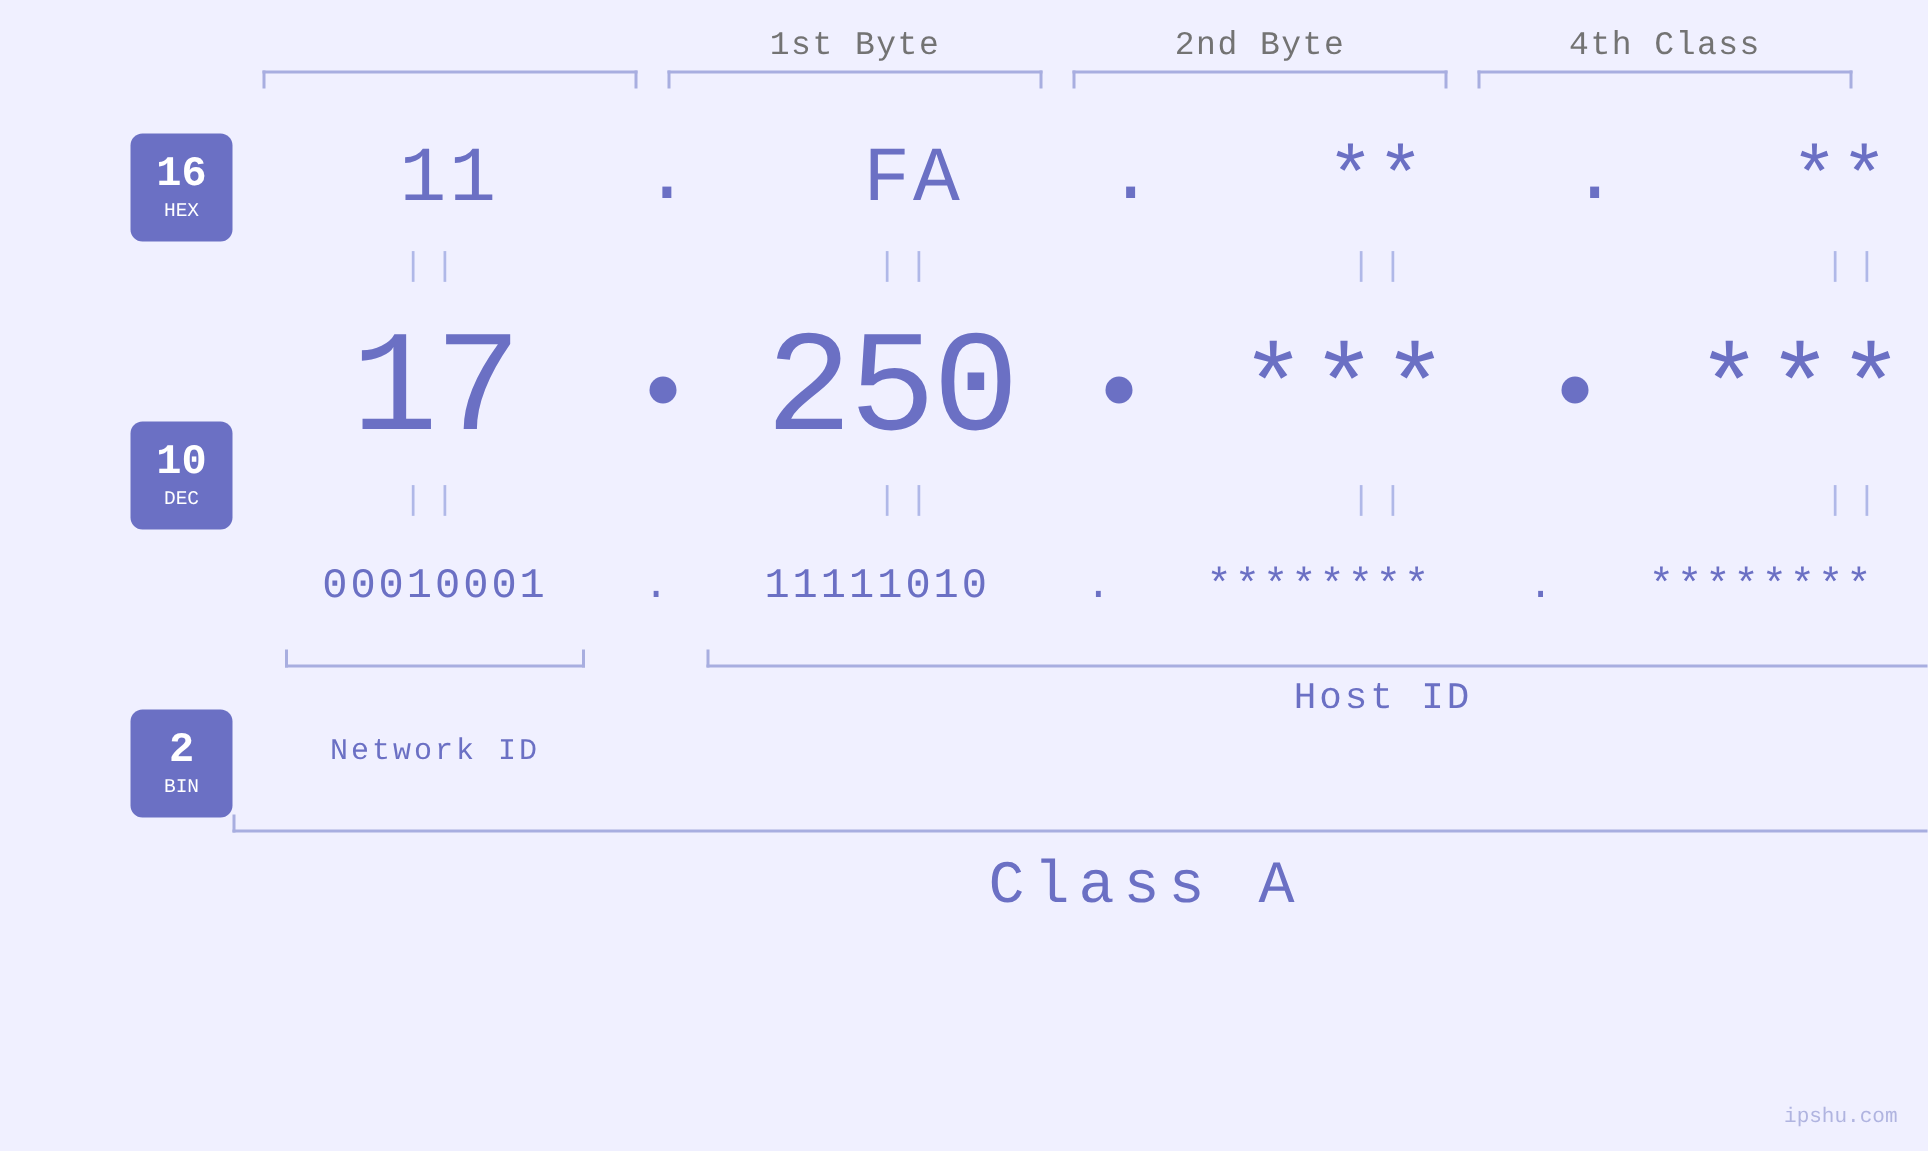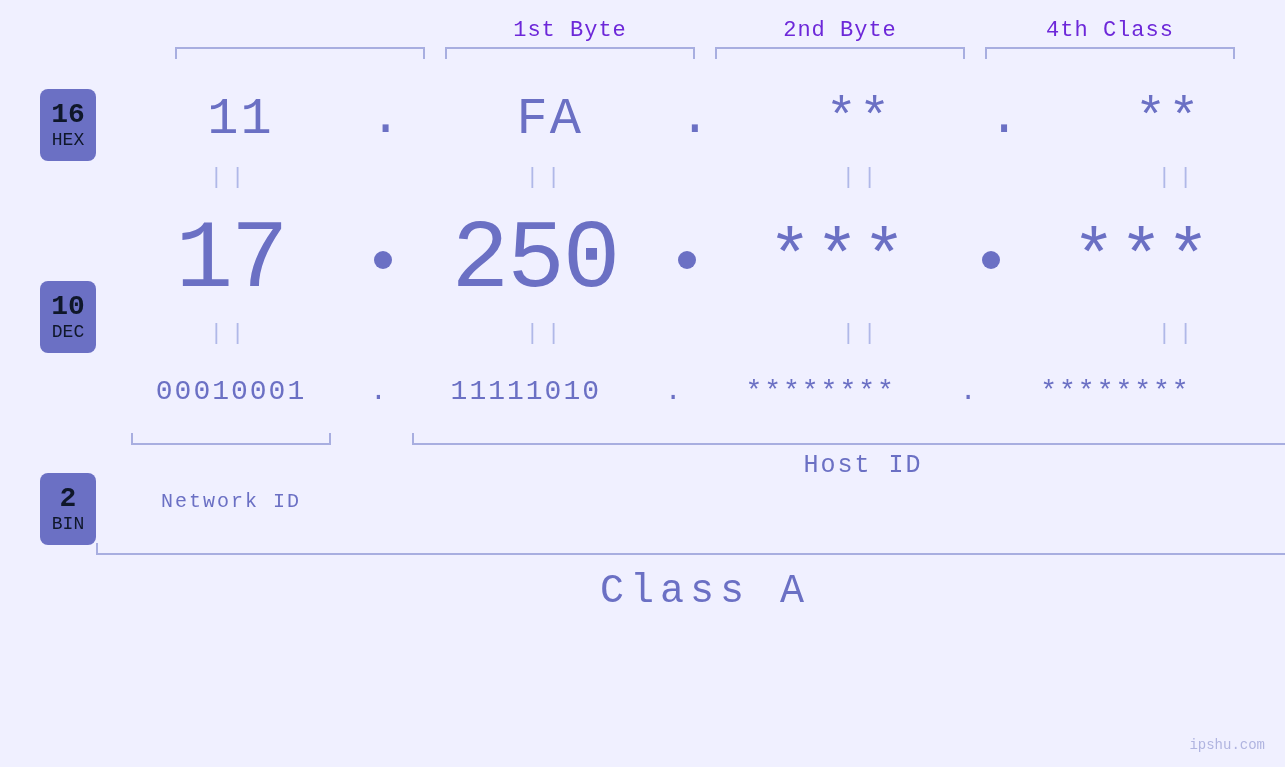--- a/index.html
+++ b/index.html
@@ -28,21 +28,21 @@
       justify-content: flex-end;
       width: 100%;
       padding-left: 160px;
       margin-top: 18px;
       padding-right: 40px;
     }
 
     .byte-header {
       width: 270px;
       text-align: center;
-      color: #6d28d9;
+      color: #737373;
       font-size: 22px;
       font-family: 'Courier New', Courier, monospace;
       letter-spacing: 1px;
     }
 
     
     .brackets-row {
       display: flex;
       justify-content: flex-end;
       width: 100%;
@@ -79,43 +79,44 @@
     
     .badges-column {
       width: 120px;
       display: flex;
       flex-direction: column;
       gap: 0;
       padding-top: 20px;
     }
 
     .badge {
-      width: 56px;
+      width: 68px;
       height: 72px;
       background: #6b70c4;
       border-radius: 8px;
       display: flex;
       flex-direction: column;
       align-items: center;
       justify-content: center;
-      color: #0f172a;
+      color: #ffffff;
       margin-bottom: 120px;
+      margin-left: 47px;
     }
 
     .badge:last-child { margin-bottom: 0; }
 
     .badge-number {
       font-size: 28px;
       font-weight: bold;
       line-height: 1.1;
       font-family: 'Courier New', Courier, monospace;
     }
 
     .badge-label {
-      font-size: 18px;
+      font-size: 13px;
       font-weight: normal;
       font-family: 'Courier New', Courier, monospace;
     }
 
     
     .ip-display {
       flex: 1;
       display: flex;
       flex-direction: column;
     }

